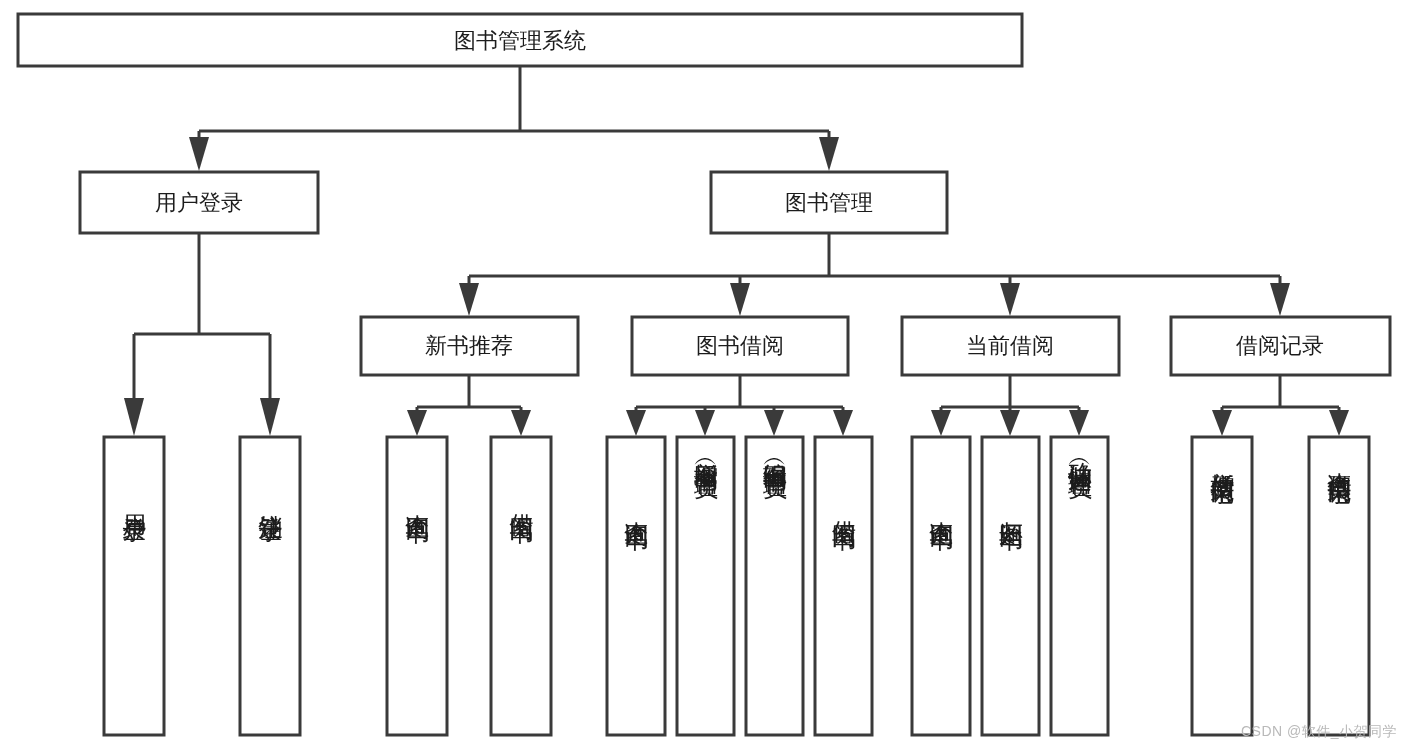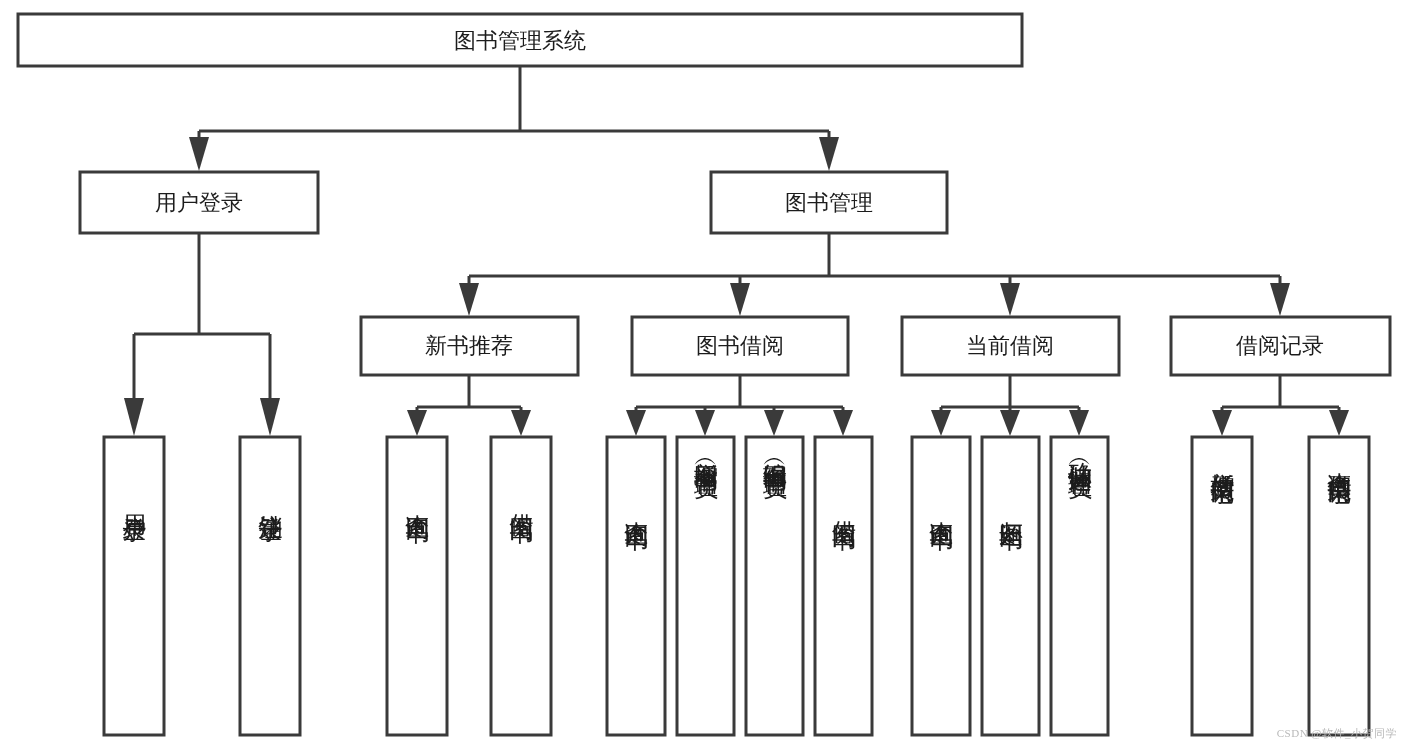--- a/index.html
+++ b/index.html
@@ -63,22 +63,22 @@
     font-size: 24px;
     line-height: 1.12;
     color: #1c1c1c;
     letter-spacing: 2px;
     white-space: nowrap;
   }
   .watermark {
     position: absolute;
     right: 8px;
     bottom: 6px;
-    font-family: Liberation Serif, serif;
-    font-size: 11px;
+    font-family: Liberation Sans, sans-serif;
+    font-size: 14px;
     color: #b9b9b9;
     letter-spacing: 0.5px;
     white-space: nowrap;
   }
 </style>
 </head>
 <body>
 
 <div id="diagram-root">
 

